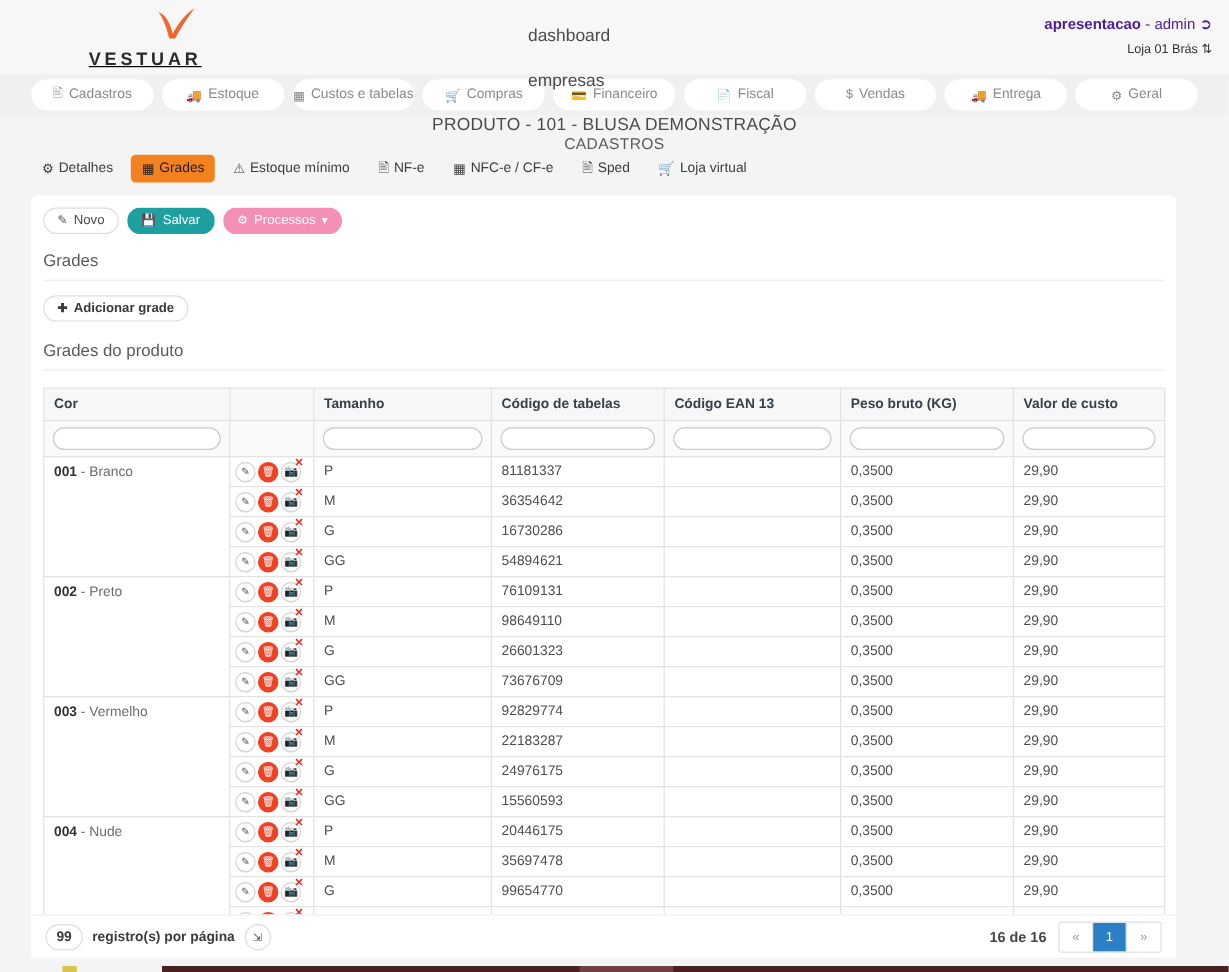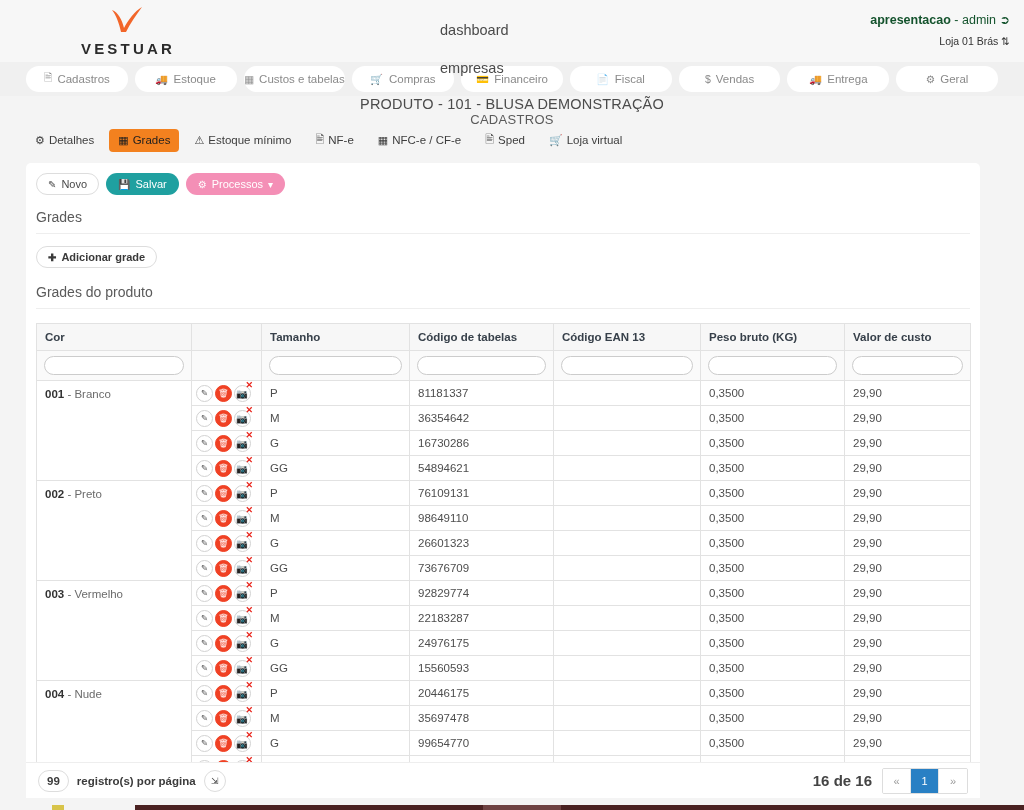--- a/index.html
+++ b/index.html
@@ -11,22 +11,22 @@
   }
   body { position: relative; }
 
   
   .topbar {
     height: 62px;
     background: #f7f7f7;
     position: relative;
   }
   .brand {
-    position: absolute; left: 68px; top: 6px;
-    width: 120px; text-align: center;
+    position: absolute; left: 48px; top: 6px;
+    width: 120px; text-align: right; text-decoration: underline;
   }
   .brand-mark {
     font-size: 26px; line-height: 26px; color: #f2662a;
     font-weight: bold; font-style: italic;
     font-family: "DejaVu Sans", sans-serif;
     letter-spacing: -2px;
   }
   .brand-name {
     font-size: 15px; letter-spacing: 3.2px; font-weight: bold;
     color: #2b2b2b; margin-top: 2px;
@@ -34,21 +34,21 @@
   .topnav {
     position: absolute; left: 440px; top: 22px;
     display: flex; gap: 22px; flex-direction: column;
   }
   .topnav a {
     font-size: 14.5px; color: #4a4a4a; text-decoration: none;
   }
   .userbox {
     position: absolute; right: 14px; top: 12px; text-align: right;
   }
-  .userline1 { font-size: 12.5px; color: #14532d; margin-left: 24px; }
+  .userline1 { font-size: 12.5px; color: #4c1d95; margin-left: 24px; }
   .userline1 b { font-weight: bold; }
   .userline2 { font-size: 10.5px; color: #333; margin-top: 8px; }
   .ic { font-family: "DejaVu Sans", sans-serif; }
 
   
   .modbar {
     height: 34px; background: #f0f0f0;
     display: flex; align-items: center; gap: 7px;
     padding: 0 26px;
   }
@@ -194,21 +194,21 @@
     font-size: 11.5px; font-weight: bold; color: #3b3b3b;
   }
   .foot-label { font-size: 11.5px; font-weight: bold; color: #3b3b3b; }
   .round-btn {
     width: 22px; height: 22px; border-radius: 50%;
     border: 1px solid #ddd; background: #fff;
     display: inline-flex; align-items: center; justify-content: center;
     font-size: 9px; color: #444; cursor: pointer;
   }
   .foot-right { display: flex; align-items: center; gap: 10px; }
-  .count { font-size: 15px; font-weight: bold; color: #444; }
+  .count { font-size: 12px; font-weight: bold; color: #444; }
   .pager { display: flex; border: 1px solid #ddd; border-radius: 2px; overflow: hidden; }
   .pg {
     min-width: 28px; height: 24px; background: #fff;
     display: inline-flex; align-items: center; justify-content: center;
     font-size: 11px; color: #9a9a9a; cursor: pointer;
     border-right: 1px solid #e6e6e6;
   }
   .pg:last-child { border-right: none; }
   .pg.cur { background: #2980c4; color: #fff; font-weight: normal; }
 

